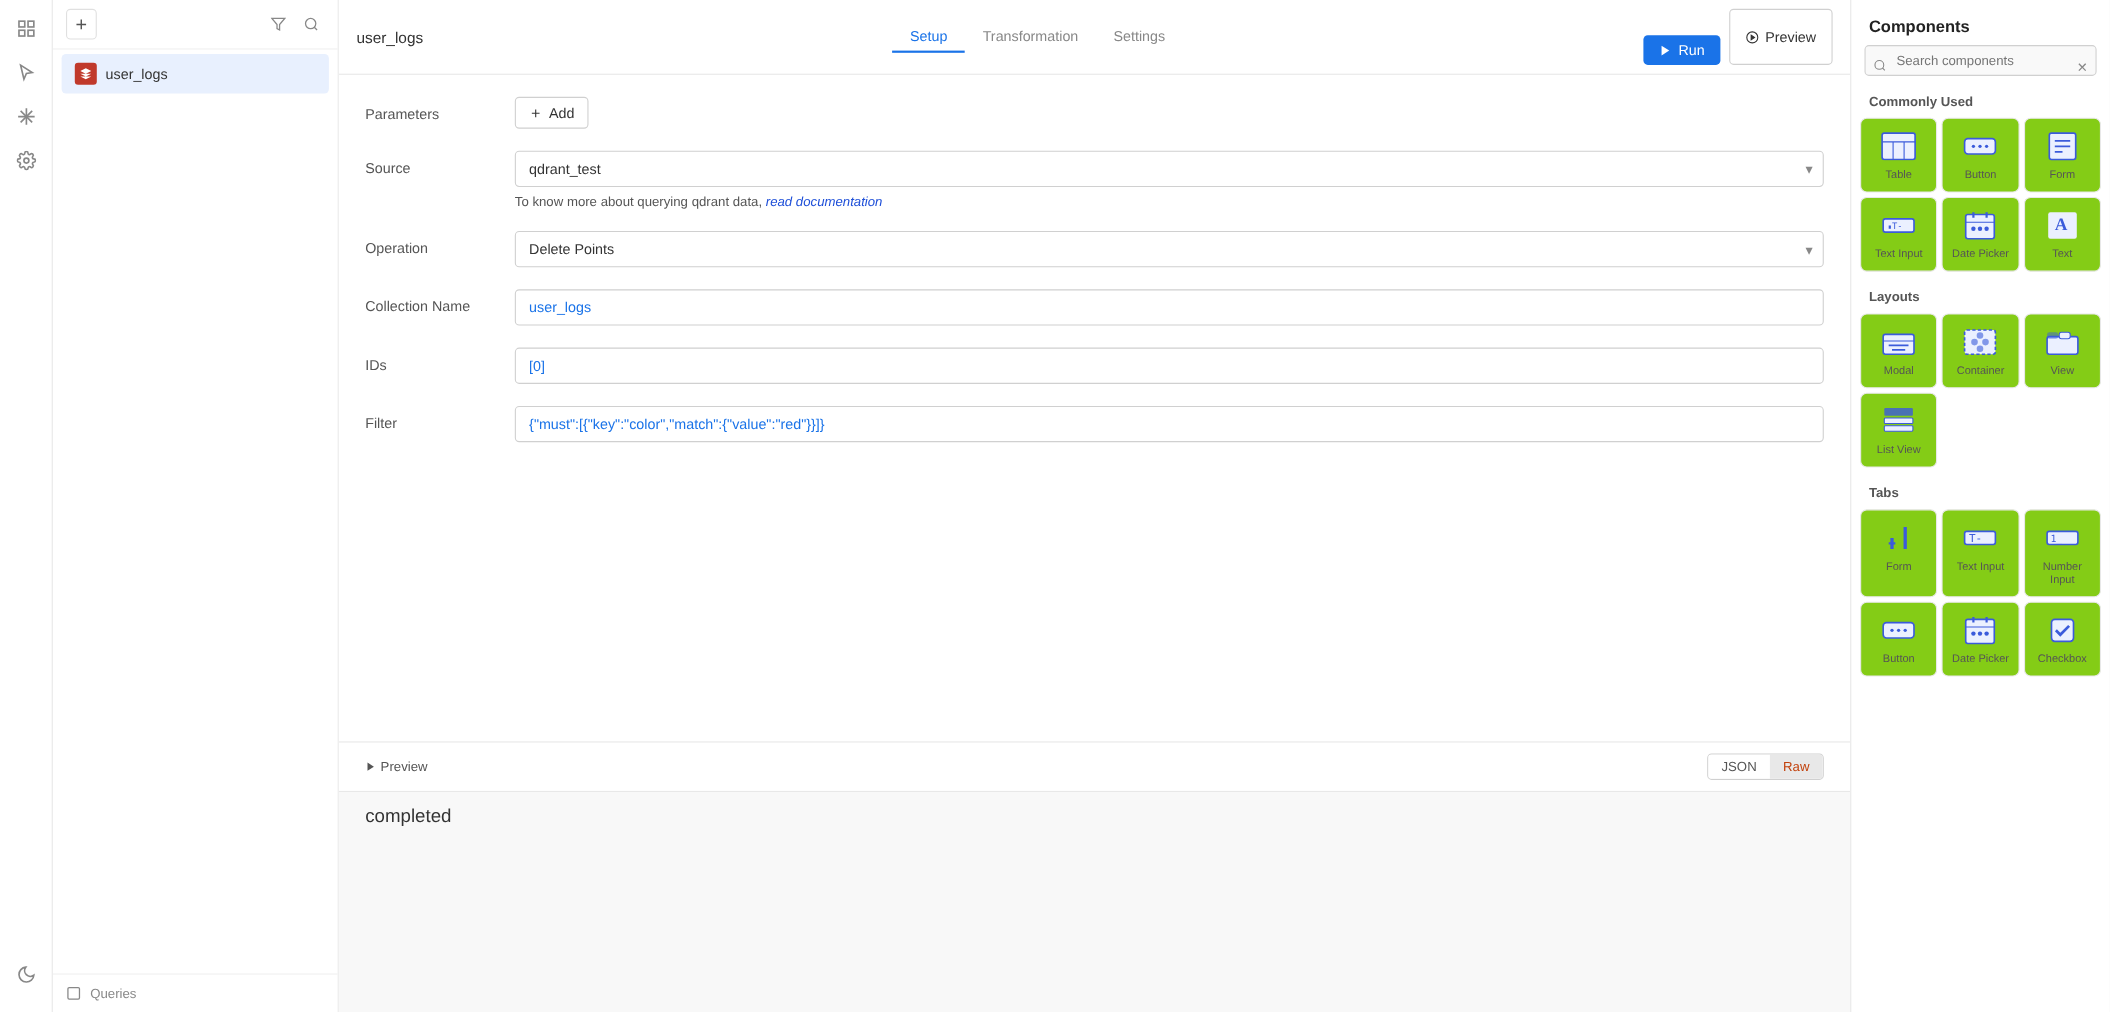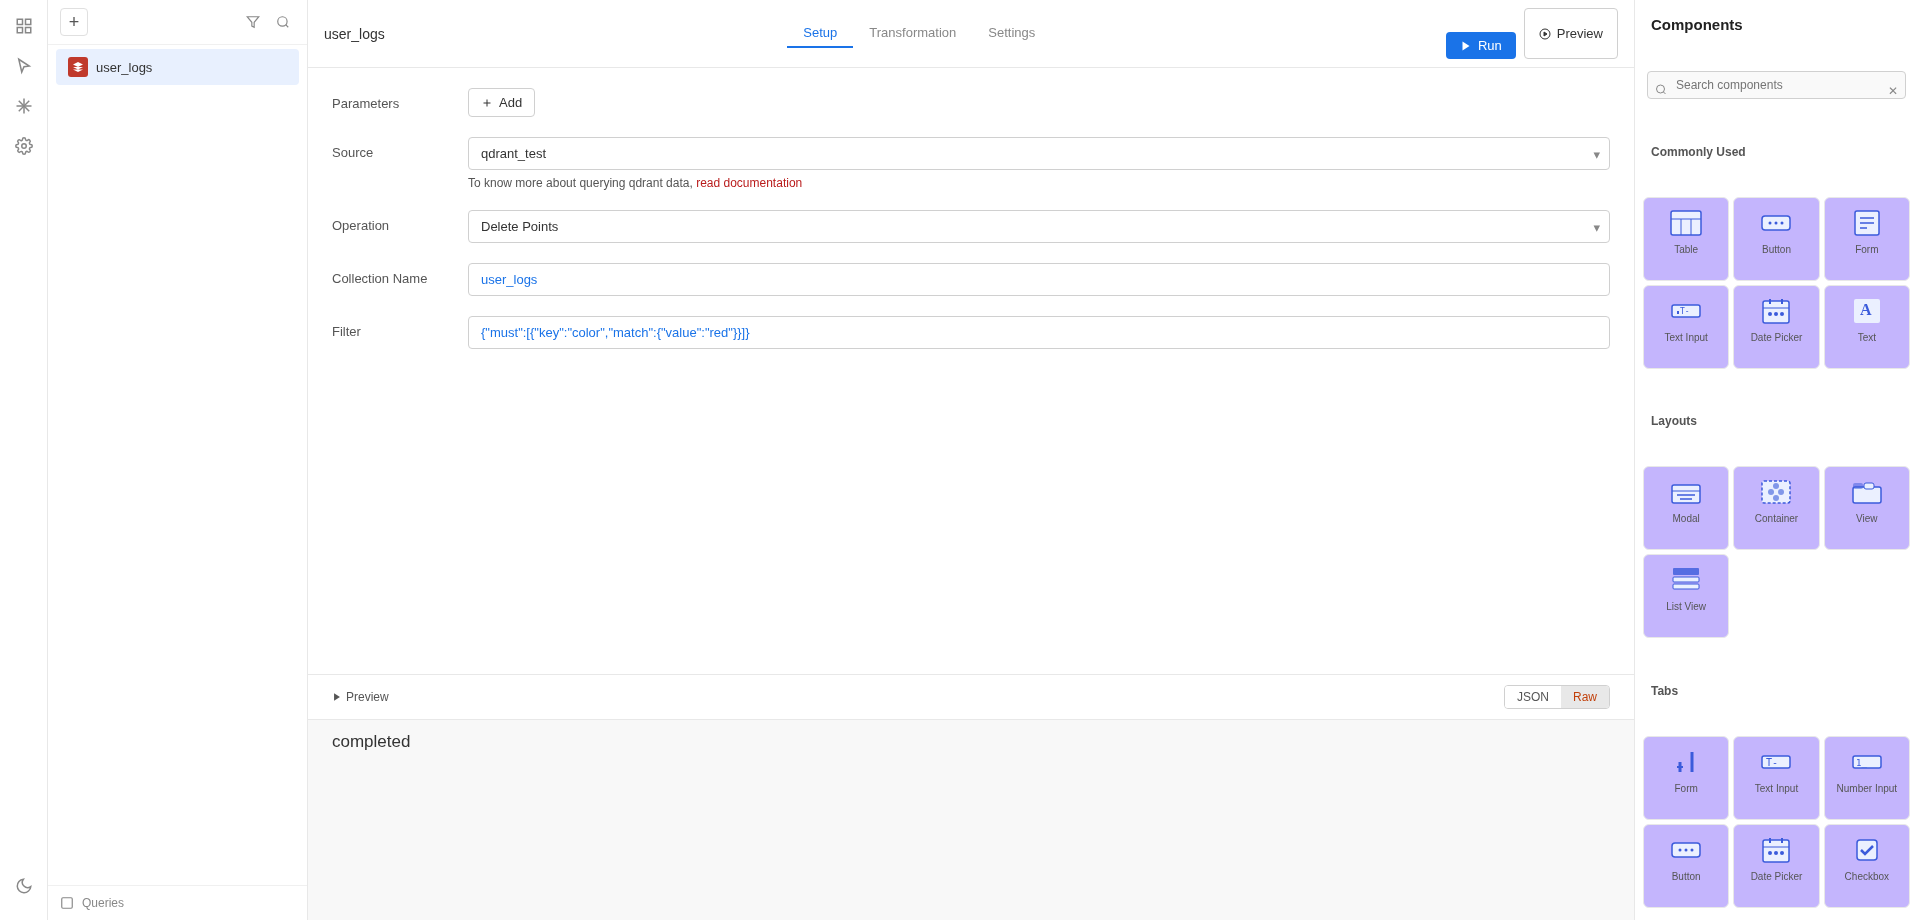--- a/index.html
+++ b/index.html
@@ -240,22 +240,23 @@
       transform: translateY(-50%);
       color: #888;
       pointer-events: none;
     }
     .info-text {
       font-size: 12px;
       color: #555;
       margin-top: 6px;
     }
     .info-text a {
-      color: #b91c1c;
+      color: #1d4ed8;
       text-decoration: none;
+      font-style: italic;
     }
     .input-field {
       width: 100%;
       padding: 8px 12px;
       border: 1px solid #d0d0d0;
       border-radius: 4px;
       font-size: 13px;
       color: #1a73e8;
       background: #fff;
     }
@@ -303,27 +304,26 @@
     .preview-content {
       padding: 12px 24px;
       min-height: 200px;
       background: #f8f8f8;
       font-size: 17px;
       color: #333;
     }
 
     
     .components-panel {
-      width: 284px;
+      width: 236px;
       background: #fff;
       border-left: 1px solid #e8e8e8;
       display: flex;
       flex-direction: column;
       overflow-y: auto;
-      justify-content: space-between;
     }
     .components-header {
       padding: 16px 16px 8px;
       font-size: 15px;
       font-weight: 600;
       color: #222;
     }
     .components-search {
       padding: 0 12px 12px;
       position: relative;
@@ -362,25 +362,25 @@
     .component-grid {
       display: grid;
       grid-template-columns: repeat(3, 1fr);
       gap: 4px;
       padding: 0 8px 12px;
     }
     .component-item {
       display: flex;
       flex-direction: column;
       align-items: center;
-      padding: 10px 4px 24px;
+      padding: 10px 4px 8px;
       border-radius: 6px;
       cursor: pointer;
       border: 1px solid #e8e8e8;
-      background: #c4b5fd;
+      background: #84cc16;
       gap: 6px;
     }
     .component-icon {
       width: 36px;
       height: 30px;
       display: flex;
       align-items: center;
       justify-content: center;
     }
     .component-label {
@@ -531,20 +531,26 @@
 
     <div class="form-row">
       <div class="form-label">
         <span>Collection Name</span>
       </div>
       <div class="form-control">
         <input class="input-field" type="text" value="user_logs" style="">
       </div>
     </div>
 
+    <div class="form-row">
+      <div class="form-label">IDs</div>
+      <div class="form-control">
+        <input class="input-field" type="text" value="[0]" style="">
+      </div>
+    </div>
 
     <div class="form-row">
       <div class="form-label">Filter</div>
       <div class="form-control">
         <input class="input-field" type="text" value="{&quot;must&quot;:[{&quot;key&quot;:&quot;color&quot;,&quot;match&quot;:{&quot;value&quot;:&quot;red&quot;}}]}" style="">
       </div>
     </div>
   </div>
 
   <div class="preview-section">

